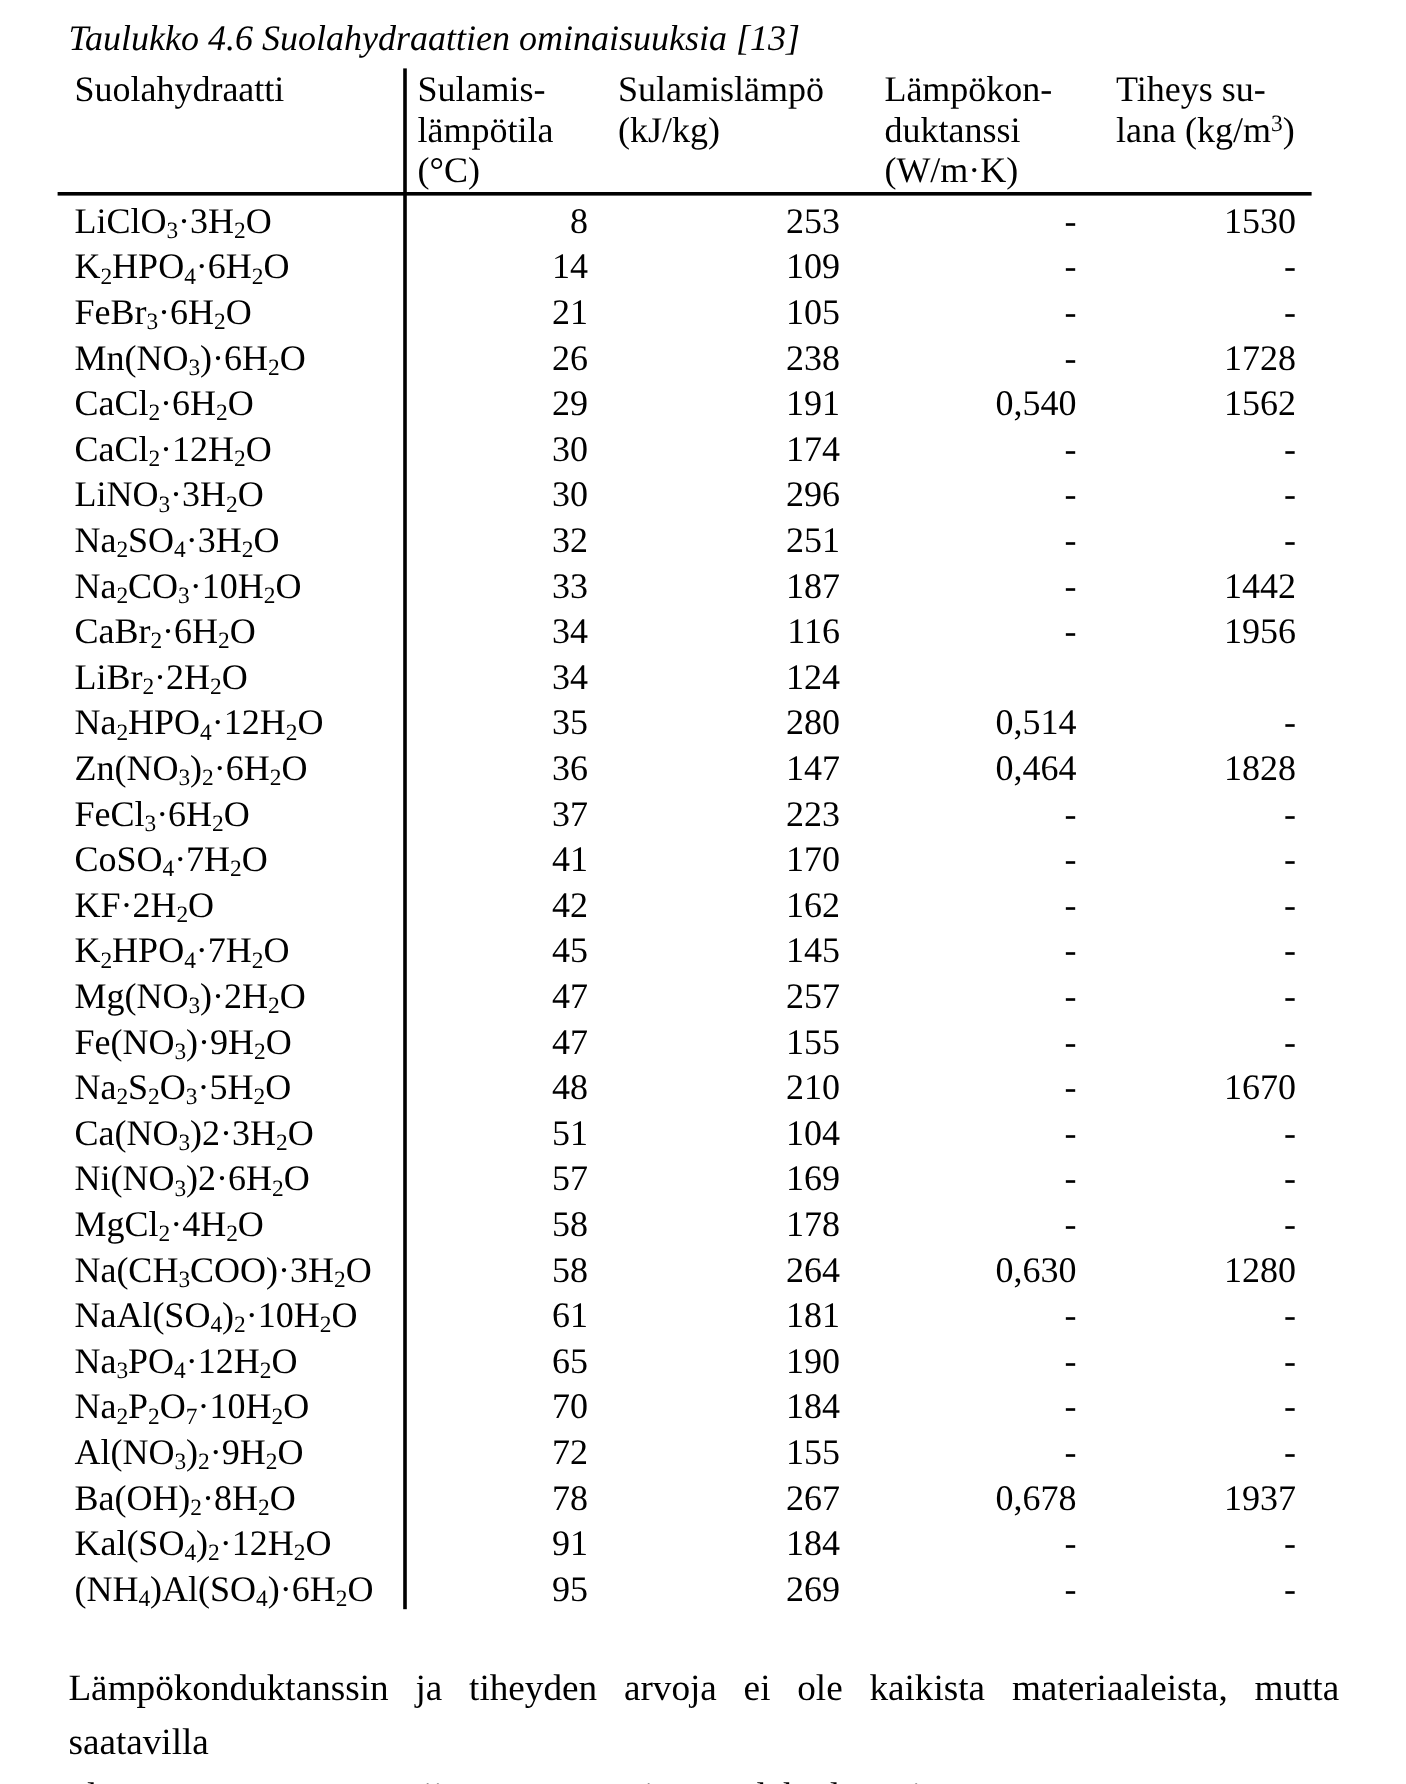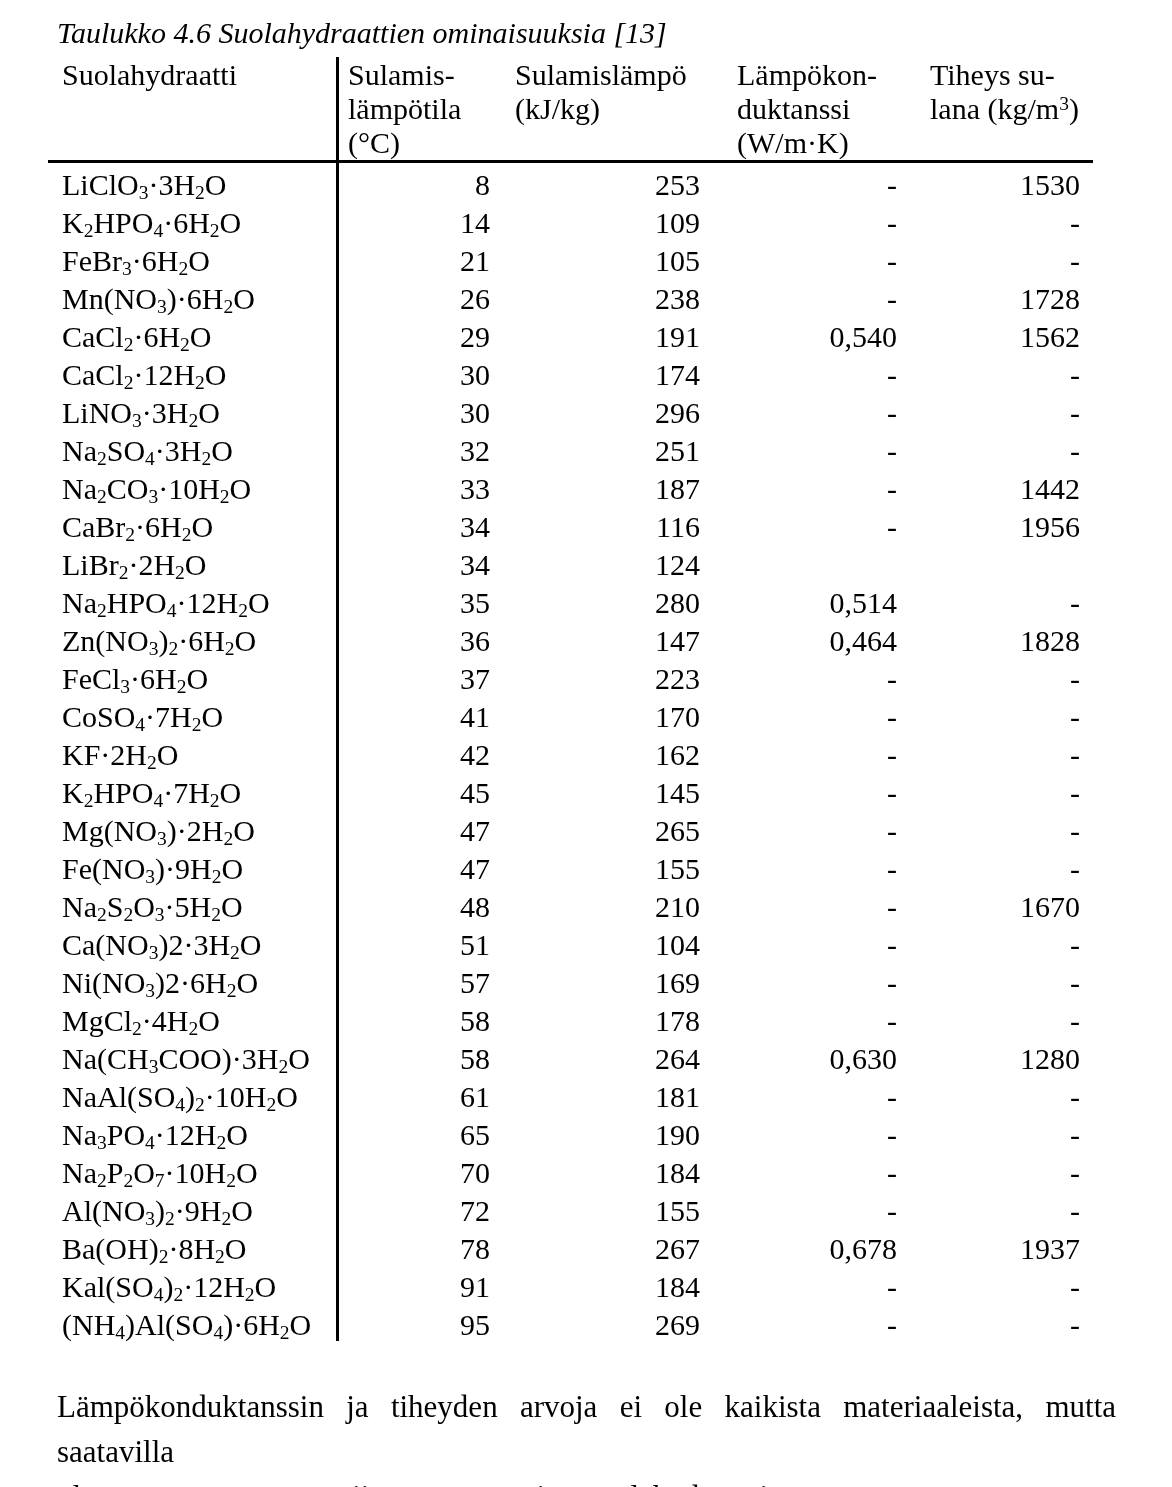--- a/index.html
+++ b/index.html
@@ -210,21 +210,21 @@
     <div class="trow">
       <div class="cell c1">K<sub>2</sub>HPO<sub>4</sub>·7H<sub>2</sub>O</div>
       <div class="cell c2">45</div>
       <div class="cell c3">145</div>
       <div class="cell c4">-</div>
       <div class="cell c5">-</div>
     </div>
     <div class="trow">
       <div class="cell c1">Mg(NO<sub>3</sub>)·2H<sub>2</sub>O</div>
       <div class="cell c2">47</div>
-      <div class="cell c3">265</div>
+      <div class="cell c3">257</div>
       <div class="cell c4">-</div>
       <div class="cell c5">-</div>
     </div>
     <div class="trow">
       <div class="cell c1">Fe(NO<sub>3</sub>)·9H<sub>2</sub>O</div>
       <div class="cell c2">47</div>
       <div class="cell c3">155</div>
       <div class="cell c4">-</div>
       <div class="cell c5">-</div>
     </div>

